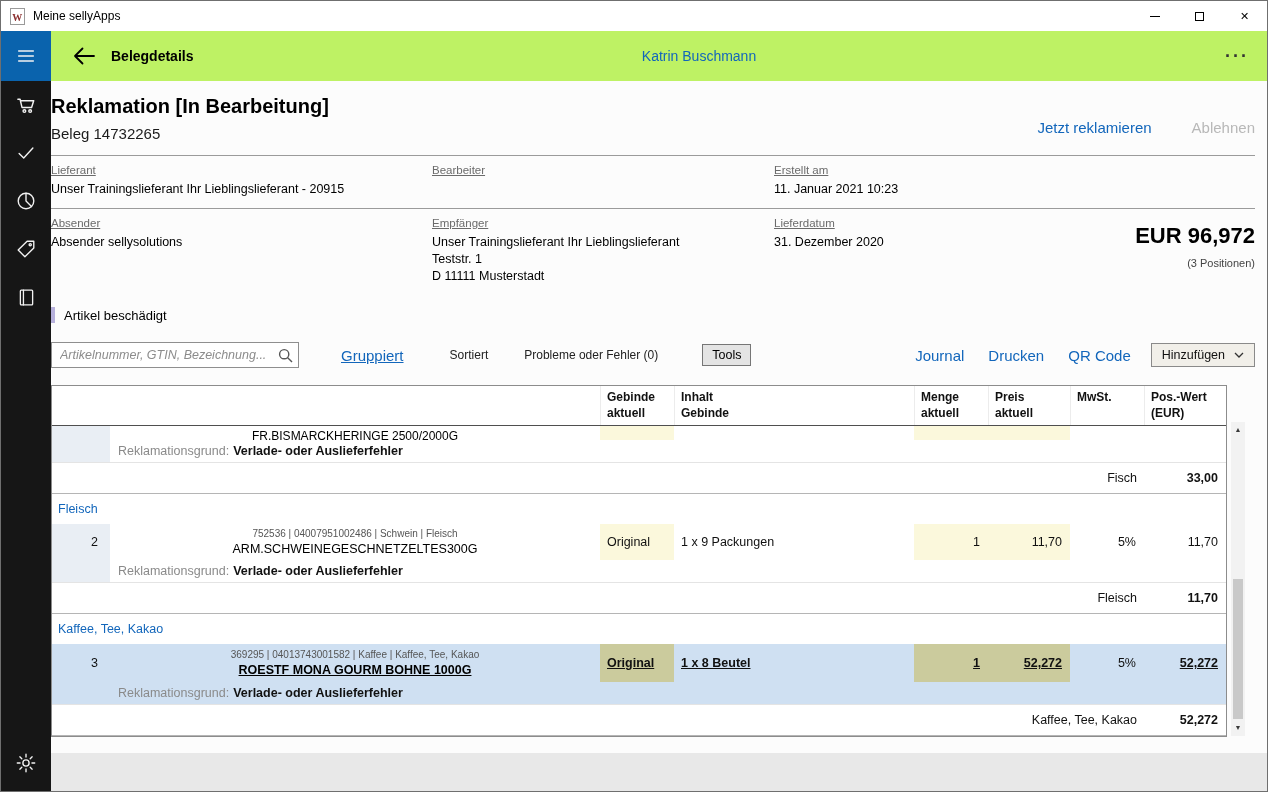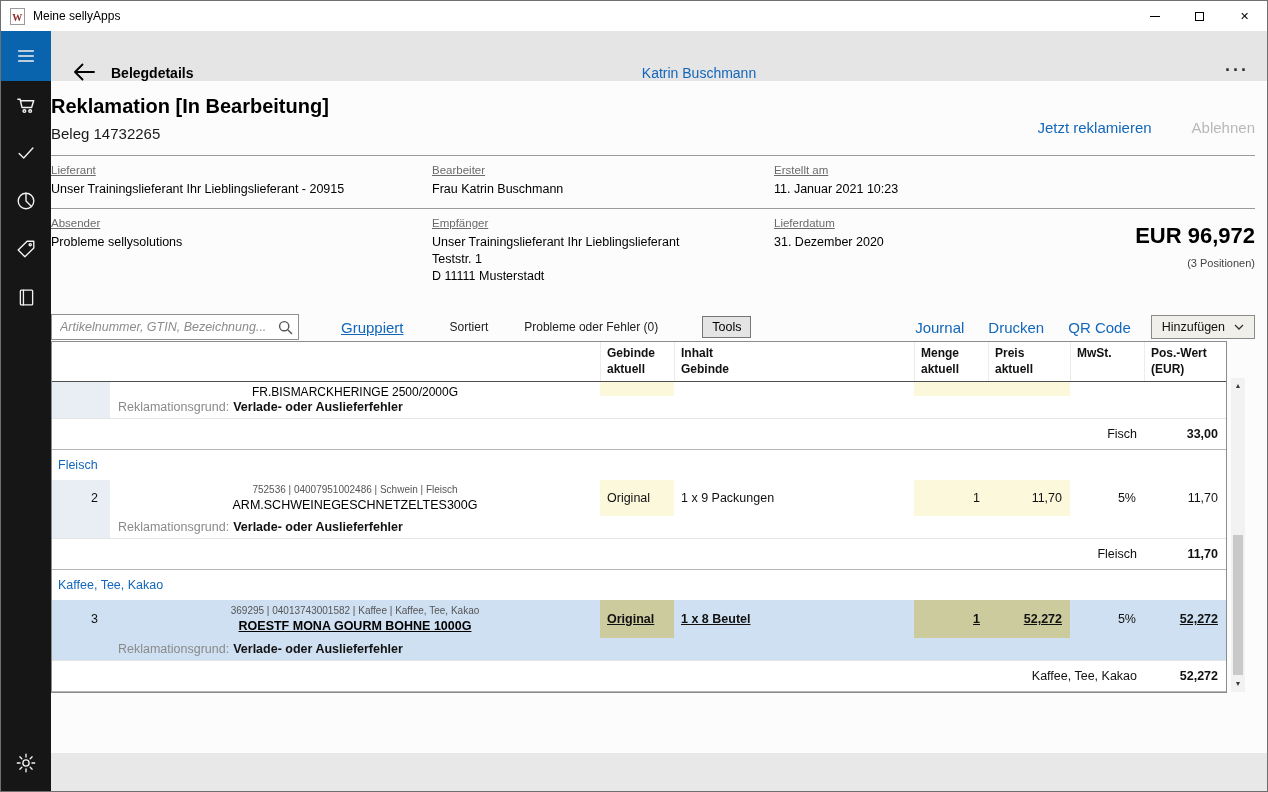--- a/index.html
+++ b/index.html
@@ -18,21 +18,21 @@
 
   
   .sidebar { position:absolute; top:30px; left:0; bottom:0; width:50px; background:#161616; }
   .side-tile { width:50px; height:50px; display:flex; align-items:center; justify-content:center; }
   .side-tile.active { background:var(--accent); }
   .side-item { width:50px; height:48px; display:flex; align-items:center; justify-content:center; }
   .side-bottom { position:absolute; bottom:6px; left:0; width:50px; height:44px; display:flex; align-items:center; justify-content:center; }
   .sidebar svg { stroke:#f2f2f2; fill:none; stroke-width:1.5; stroke-linecap:round; stroke-linejoin:round; }
 
   
-  .appheader { position:absolute; top:30px; left:50px; right:0; height:50px; background:#e5e5e5; display:flex; align-items:flex-end; }
+  .appheader { position:absolute; top:30px; left:50px; right:0; height:50px; background:#bef264; display:flex; align-items:center; }
   .back-btn { margin-left:22px; display:flex; align-items:center; }
   .ah-title { margin-left:16px; font-weight:bold; font-size:14px; color:#000; }
   .ah-user { position:absolute; left:calc(50% + 40px); transform:translateX(-50%); color:var(--link); font-size:14px; }
   .ah-more { position:absolute; right:18px; font-size:18px; font-weight:bold; letter-spacing:2px; color:#333; }
 
   
   .content { position:absolute; top:80px; left:50px; right:0; bottom:38px; background:#fcfcfc; padding:14px 12px 0 0; }
   .footer { position:absolute; left:50px; right:0; bottom:0; height:38px; background:#e8e8e8; }
 
   .dochead { display:flex; }
@@ -63,21 +63,21 @@
   .tb-link { color:var(--link); font-size:15px; cursor:pointer; }
   .tb-link.ul { text-decoration:underline; }
   .tb-text { color:#222; font-size:12px; cursor:pointer; }
   .tools-btn { background:#e4e4e4; border:1px solid #767676; padding:3px 9px; font-size:12.5px; color:#000; cursor:pointer; }
   .add-btn { background:#f1efe9; border:1px solid #8a8a8a; padding:4px 10px; font-size:12.5px; display:flex; align-items:center; gap:9px; cursor:pointer; }
   .ml42{margin-left:42px}.ml46{margin-left:46px}.ml36{margin-left:36px}.ml44{margin-left:44px}
   .mr24{margin-right:24px}.mr20{margin-right:20px}
   .tb-right { margin-left:auto; display:flex; align-items:center; }
 
   
-  .tablewrap { position:relative; margin-top:0; width:1194px; }
+  .tablewrap { position:relative; margin-top:16px; width:1194px; }
   .tbl { width:1176px; border:1px solid #8c8c8c; background:#fff; }
   .thead, .trow { display:grid; grid-template-columns:58px 490px 74px 240px 74px 82px 74px 82px; }
   .thead { border-bottom:1px solid #4f4f4f; min-height:36px; background:#fff; }
   .thead > div { padding:4px 6px; font-weight:bold; font-size:12px; line-height:1.3; white-space:pre-line; }
   .thead > div:nth-child(n+3) { border-left:1px solid #ececec; }
 
   .trow > div { display:flex; align-items:center; font-size:12.5px; }
   .c0 { justify-content:flex-end; padding-right:12px; }
   .item .c0, .reason .c0 { background:var(--idx-bg); }
   .item { min-height:36px; }
@@ -211,50 +211,53 @@
 
     <div class="divider"></div>
 
     <div class="info-row">
       <div>
         <div class="f-label">Lieferant</div>
         <div class="f-value">Unser Trainingslieferant Ihr Lieblingslieferant - 20915</div>
       </div>
       <div>
         <div class="f-label">Bearbeiter</div>
-        <div class="f-value">Frau Katrin Buschmann</div>
       </div>
       <div>
         <div class="f-label">Erstellt am</div>
         <div class="f-value">11. Januar 2021 10:23</div>
       </div>
       <div></div>
     </div>
 
     <div class="divider" style="margin-top:0"></div>
 
     <div class="info-row">
       <div>
         <div class="f-label">Absender</div>
-        <div class="f-value">Probleme sellysolutions</div>
+        <div class="f-value">Absender sellysolutions</div>
       </div>
       <div>
         <div class="f-label">Empfänger</div>
         <div class="f-value">Unser Trainingslieferant Ihr Lieblingslieferant<br>Teststr. 1<br>D 11111 Musterstadt</div>
       </div>
       <div>
         <div class="f-label">Lieferdatum</div>
         <div class="f-value">31. Dezember 2020</div>
       </div>
       <div class="total-block">
         <div class="total-amount">EUR 96,972</div>
         <div class="total-pos">(3 Positionen)</div>
       </div>
     </div>
 
+    <div class="status-note">
+      <span class="note-bar"></span>
+      <span class="note-text">Artikel beschädigt</span>
+    </div>
 
     <div class="toolbar">
       <span class="searchwrap">
         <input type="text" placeholder="Artikelnummer, GTIN, Bezeichnung..." style="">
         <span class="search-icon">
           <svg width="15" height="15" viewBox="0 0 15 15" fill="none" stroke="#555" stroke-width="1.4">
               <circle cx="6.2" cy="6.2" r="4.6"></circle>
               <path d="M9.7 9.7L14 14"></path>
             </svg>
         </span>

